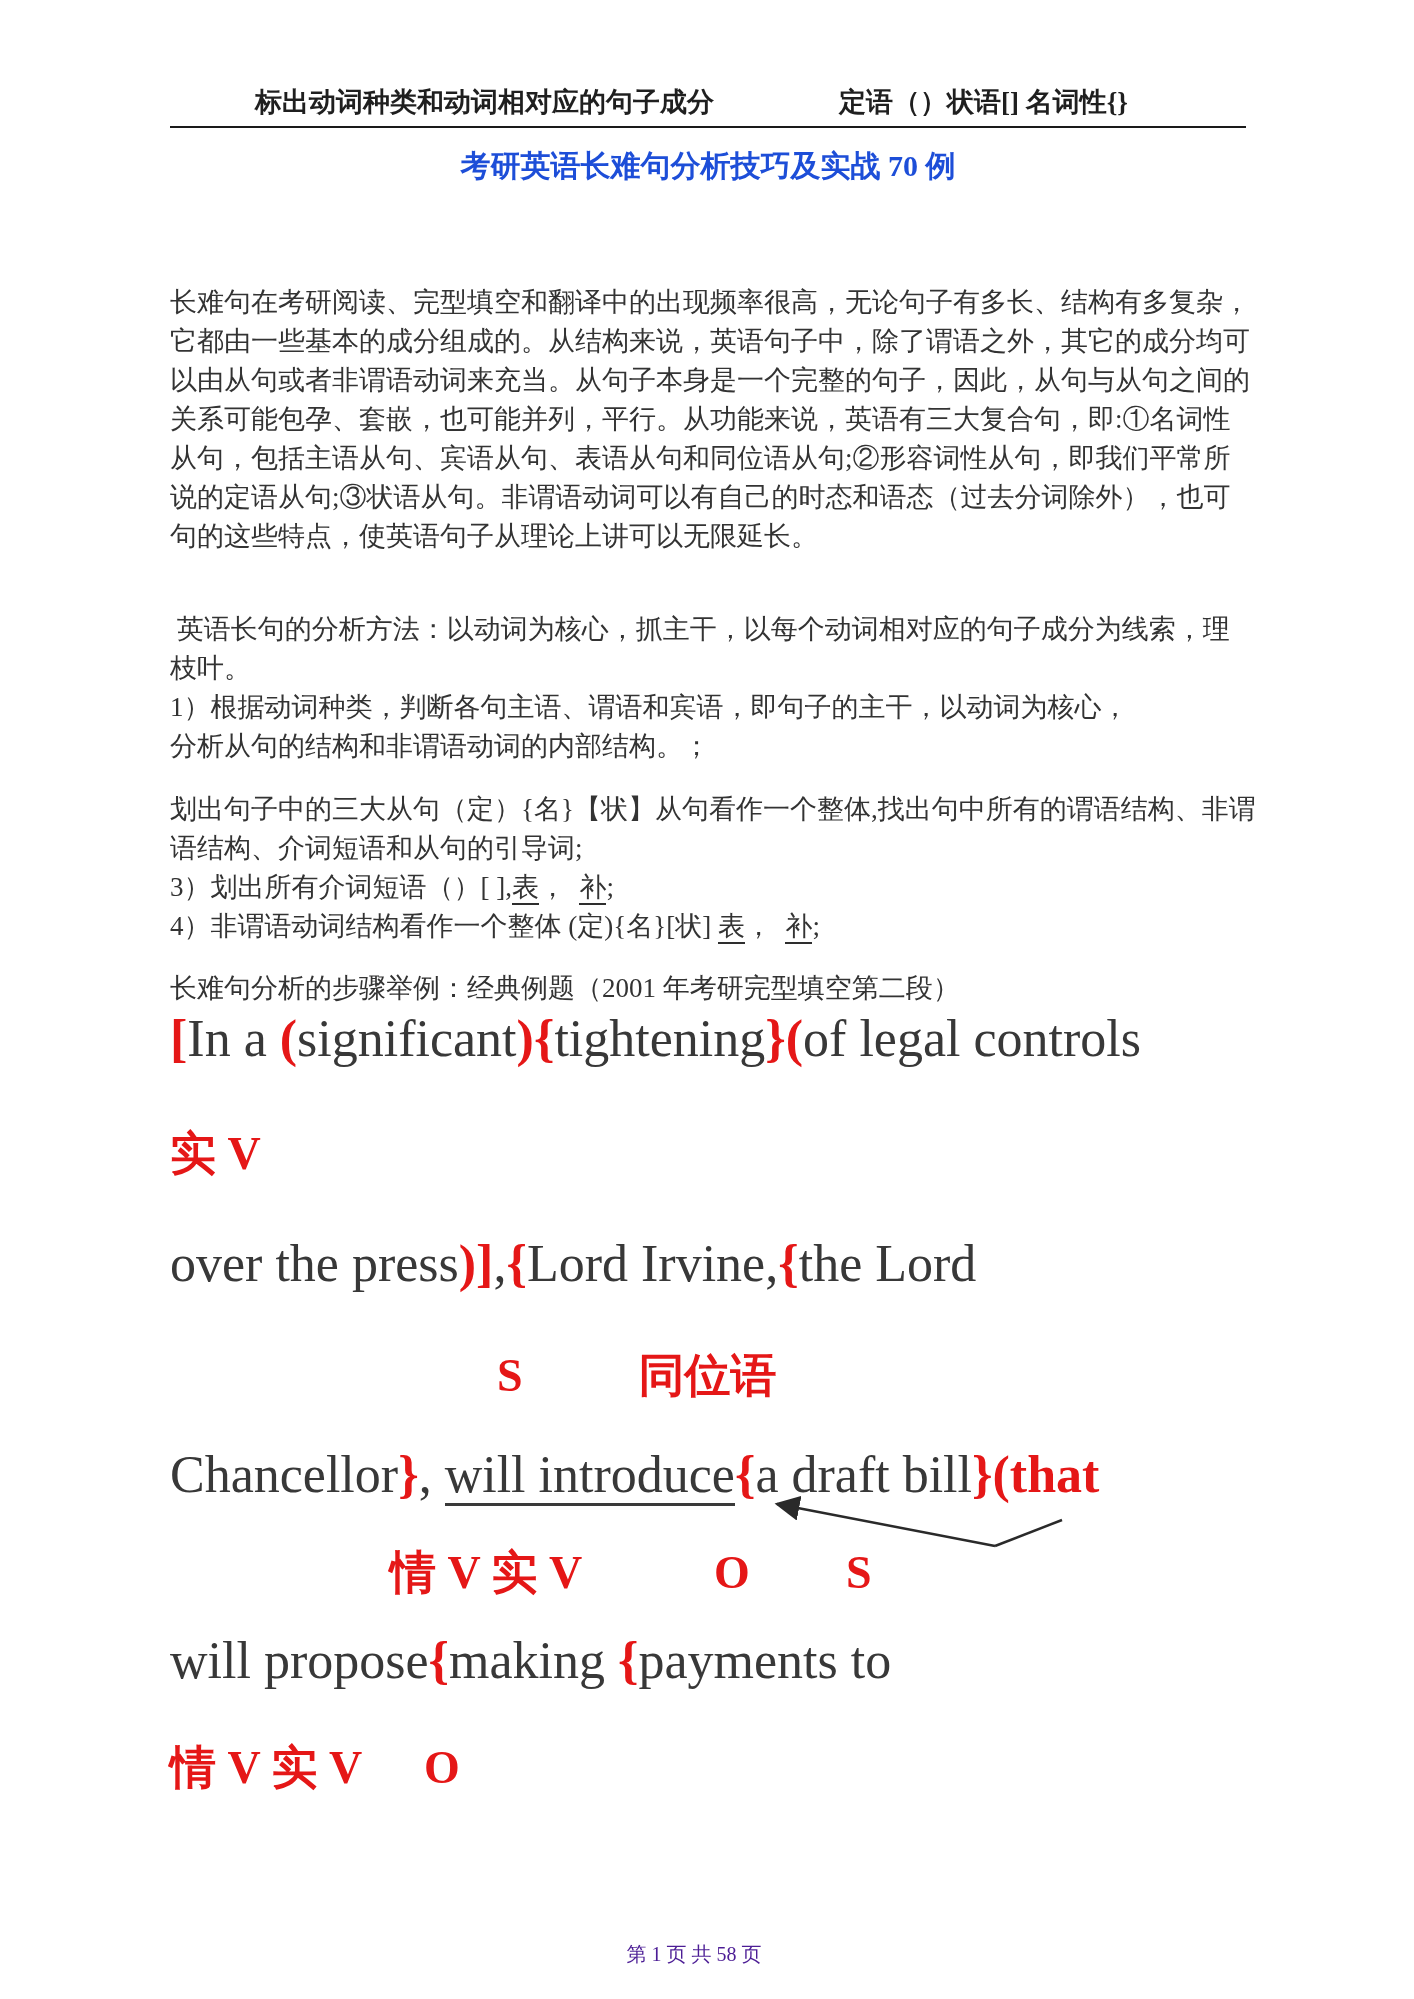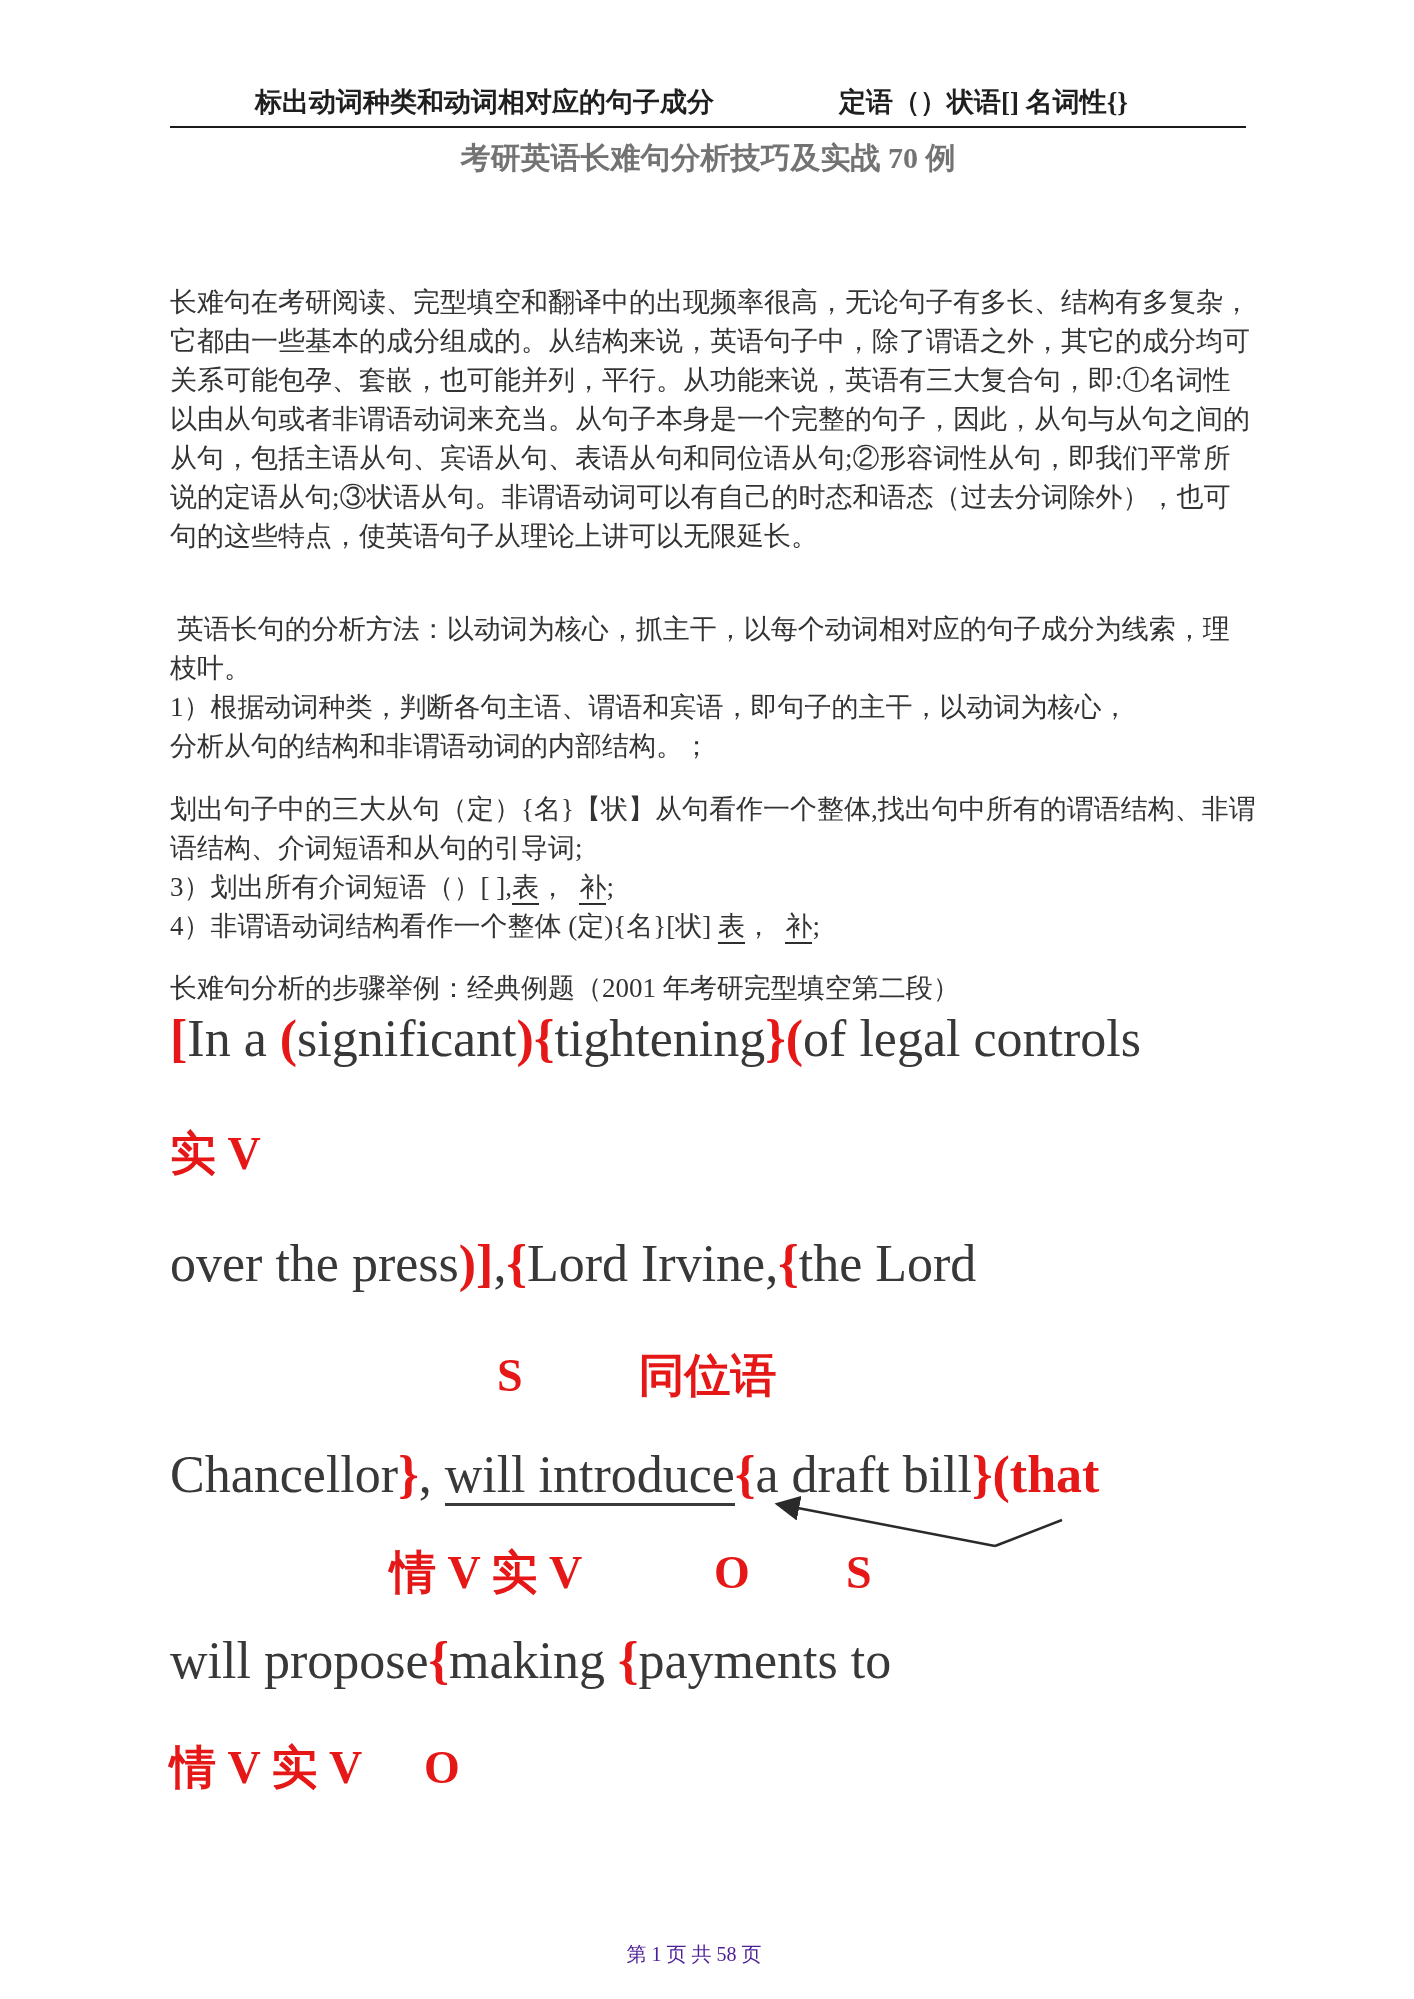--- a/index.html
+++ b/index.html
@@ -4,22 +4,22 @@
 <style>
   html,body{margin:0;padding:0;background:#ffffff;}
   .page{position:relative;width:1336px;height:1999px;background:#fff;overflow:hidden;
         font-family:"Liberation Serif","DejaVu Serif",serif;color:#333;}
   .header{position:absolute;left:170px;top:84px;width:1076px;display:flex;
           justify-content:space-between;align-items:flex-end;
           border-bottom:2px solid #1a1a1a;padding-bottom:6px;
           font-weight:bold;font-size:27px;color:#1f1f1f;}
   .header-left{padding-left:85px;white-space:pre;}
   .header-right{padding-right:118px;white-space:pre;}
-  .title{position:absolute;left:170px;top:138px;width:1076px;text-align:center;
-         font-size:30px;font-weight:bold;color:#737373;white-space:pre;}
+  .title{position:absolute;left:170px;top:146px;width:1076px;text-align:center;
+         font-size:30px;font-weight:bold;color:#1d4ed8;white-space:pre;}
   .block{position:absolute;left:170px;width:1090px;}
   .intro{top:283px;}
   .method{top:610px;}
   .steps{top:790px;}
   .caption-block{top:969px;}
   .tline{height:39px;line-height:39px;font-size:27px;white-space:pre;color:#333;}
   .tline .ul{border-bottom:2px solid #2e2e2e;padding-bottom:1px;}
   .example{position:absolute;left:170px;top:1004px;width:1180px;}
   .ex-line{white-space:pre;}
   .ex-big{font-size:52px;line-height:70px;color:#383838;}
@@ -38,22 +38,22 @@
   <div class="header">
     <span class="header-left">标出动词种类和动词相对应的句子成分</span>
     <span class="header-right">定语（）状语[] 名词性{}</span>
   </div>
 
   <div class="title">考研英语长难句分析技巧及实战 70 例</div>
 
   <div class="block intro">
       <div class="tline">长难句在考研阅读、完型填空和翻译中的出现频率很高，无论句子有多长、结构有多复杂，</div>
       <div class="tline">它都由一些基本的成分组成的。从结构来说，英语句子中，除了谓语之外，其它的成分均可</div>
+      <div class="tline">以由从句或者非谓语动词来充当。从句子本身是一个完整的句子，因此，从句与从句之间的</div>
       <div class="tline">关系可能包孕、套嵌，也可能并列，平行。从功能来说，英语有三大复合句，即:①名词性</div>
-      <div class="tline">以由从句或者非谓语动词来充当。从句子本身是一个完整的句子，因此，从句与从句之间的</div>
       <div class="tline">从句，包括主语从句、宾语从句、表语从句和同位语从句;②形容词性从句，即我们平常所</div>
       <div class="tline">说的定语从句;③状语从句。非谓语动词可以有自己的时态和语态（过去分词除外），也可</div>
       <div class="tline">句的这些特点，使英语句子从理论上讲可以无限延长。</div>
     </div>
 
   <div class="block method">
       <div class="tline"> 英语长句的分析方法：以动词为核心，抓主干，以每个动词相对应的句子成分为线索，理</div>
       <div class="tline">枝叶。</div>
       <div class="tline">1）根据动词种类，判断各句主语、谓语和宾语，即句子的主干，以动词为核心，</div>
       <div class="tline">分析从句的结构和非谓语动词的内部结构。；</div>

